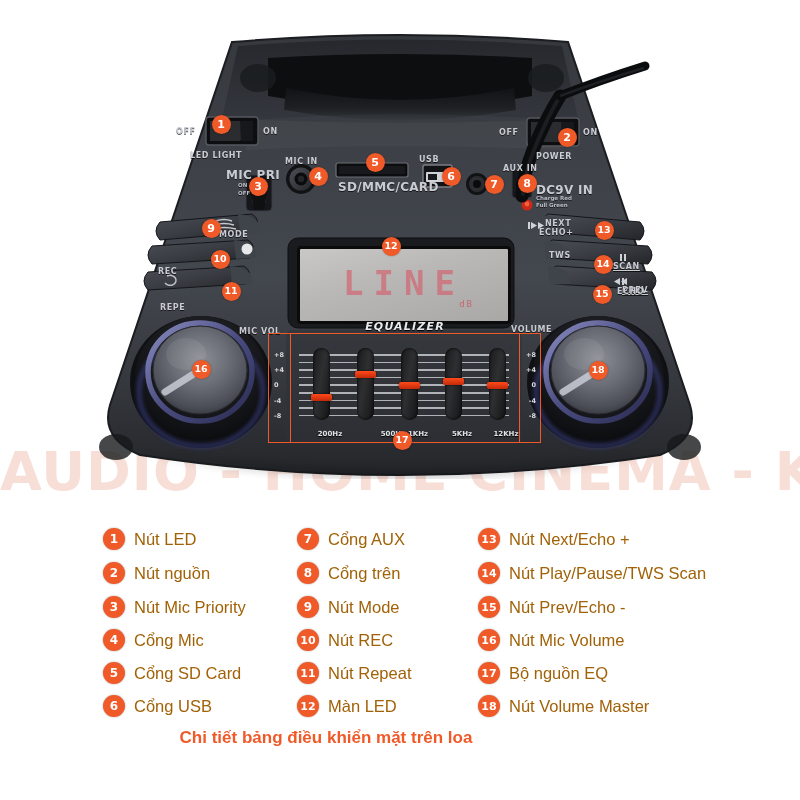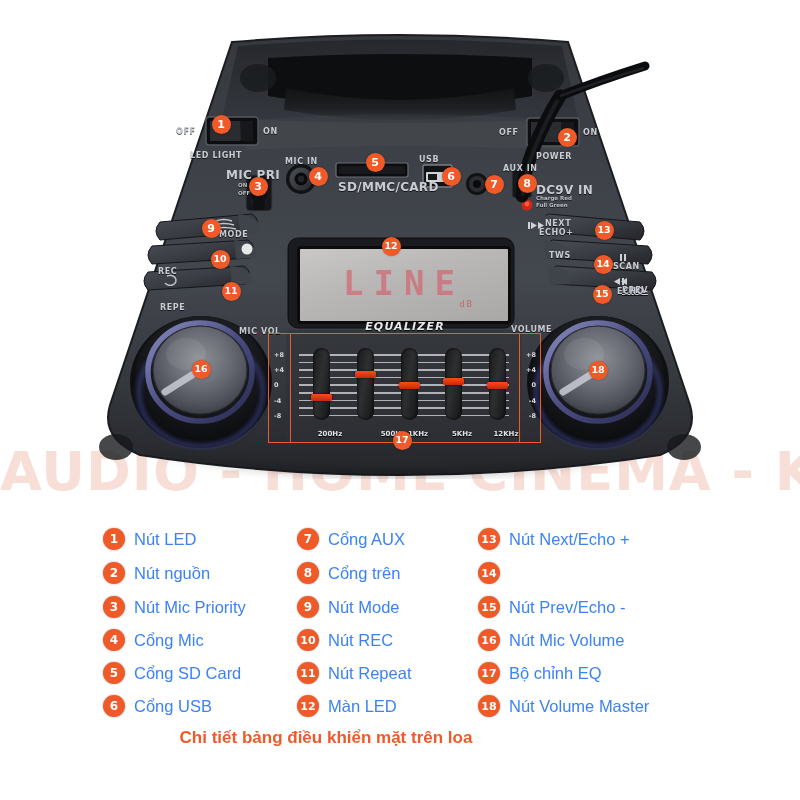--- a/index.html
+++ b/index.html
@@ -140,21 +140,21 @@
     position:absolute;left:0;top:505px;width:800px;height:215px;
     z-index:30;
   }
   .leg-row{
     position:absolute;
     display:flex;align-items:center;gap:9px;
     height:22px;
   }
   .leg-label{
     font-size:16.5px;
-    color:#3b82f6;
+    color:#a16207;
     font-family:"Liberation Sans", sans-serif;
     white-space:nowrap;
   }
 
   #caption{
     position:absolute;left:0;top:728px;width:652px;
     text-align:center;
     color:#f05a28;
     font-weight:bold;
     font-size:17px;
@@ -360,21 +360,21 @@
   <div class="silk" style="left:536px;top:152px;">POWER</div>
   <div class="silk sm" style="left:536px;top:183px;">DC9V IN</div>
   <div class="silk tiny" style="left:536px;top:195px;">Charge Red</div>
   <div class="silk tiny" style="left:536px;top:202px;">Full Green</div>
   <div class="silk" style="left:219px;top:230px;">MODE</div>
   <div class="silk" style="left:158px;top:267px;">REC</div>
   <div class="silk" style="left:160px;top:303px;">REPE</div>
   <div class="silk" style="left:545px;top:219px;">NEXT</div>
   <div class="silk" style="left:539px;top:228px;">ECHO+</div>
   <div class="silk" style="left:549px;top:251px;">TWS</div>
-  <div class="silk" style="left:613px;top:262px;">SCAN</div>
+  <div class="silk" style="left:613px;top:262px;text-decoration:underline;">SCAN</div>
   <div class="silk" style="left:622px;top:286px;text-decoration:underline;">PREV</div>
   <div class="silk" style="left:617px;top:287px;">ECHO-</div>
   <div class="silk" style="left:239px;top:327px;">MIC VOL</div>
   <div class="silk" style="left:511px;top:325px;">VOLUME</div>
 
   <div id="led-screen">
     <div id="led-text">LINE</div>
     <div id="led-sub">dB</div>
   </div>
 
@@ -496,32 +496,33 @@
     <div class="leg-row" style="left: 297px; top: 190px;">
       <div class="badge leg two" style="position: static;">12</div>
       <div class="leg-label">Màn LED</div>
     </div>
     <div class="leg-row" style="left: 478px; top: 23px;">
       <div class="badge leg two" style="position: static;">13</div>
       <div class="leg-label">Nút Next/Echo +</div>
     </div>
     <div class="leg-row" style="left: 478px; top: 57px;">
       <div class="badge leg two" style="position: static;">14</div>
+      <div class="leg-label">Nút Play/Pause/TWS Scan</div>
     </div>
     <div class="leg-row" style="left: 478px; top: 91px;">
       <div class="badge leg two" style="position: static;">15</div>
       <div class="leg-label">Nút Prev/Echo -</div>
     </div>
     <div class="leg-row" style="left: 478px; top: 124px;">
       <div class="badge leg two" style="position: static;">16</div>
       <div class="leg-label">Nút Mic Volume</div>
     </div>
     <div class="leg-row" style="left: 478px; top: 157px;">
       <div class="badge leg two" style="position: static;">17</div>
-      <div class="leg-label">Bộ chỉnh EQ</div>
+      <div class="leg-label">Bộ nguồn EQ</div>
     </div>
     <div class="leg-row" style="left: 478px; top: 190px;">
       <div class="badge leg two" style="position: static;">18</div>
       <div class="leg-label">Nút  Volume Master</div>
     </div>
   </div>
 
 <div id="caption">Chi tiết bảng điều khiển mặt trên loa</div>
 
 </body></html>

